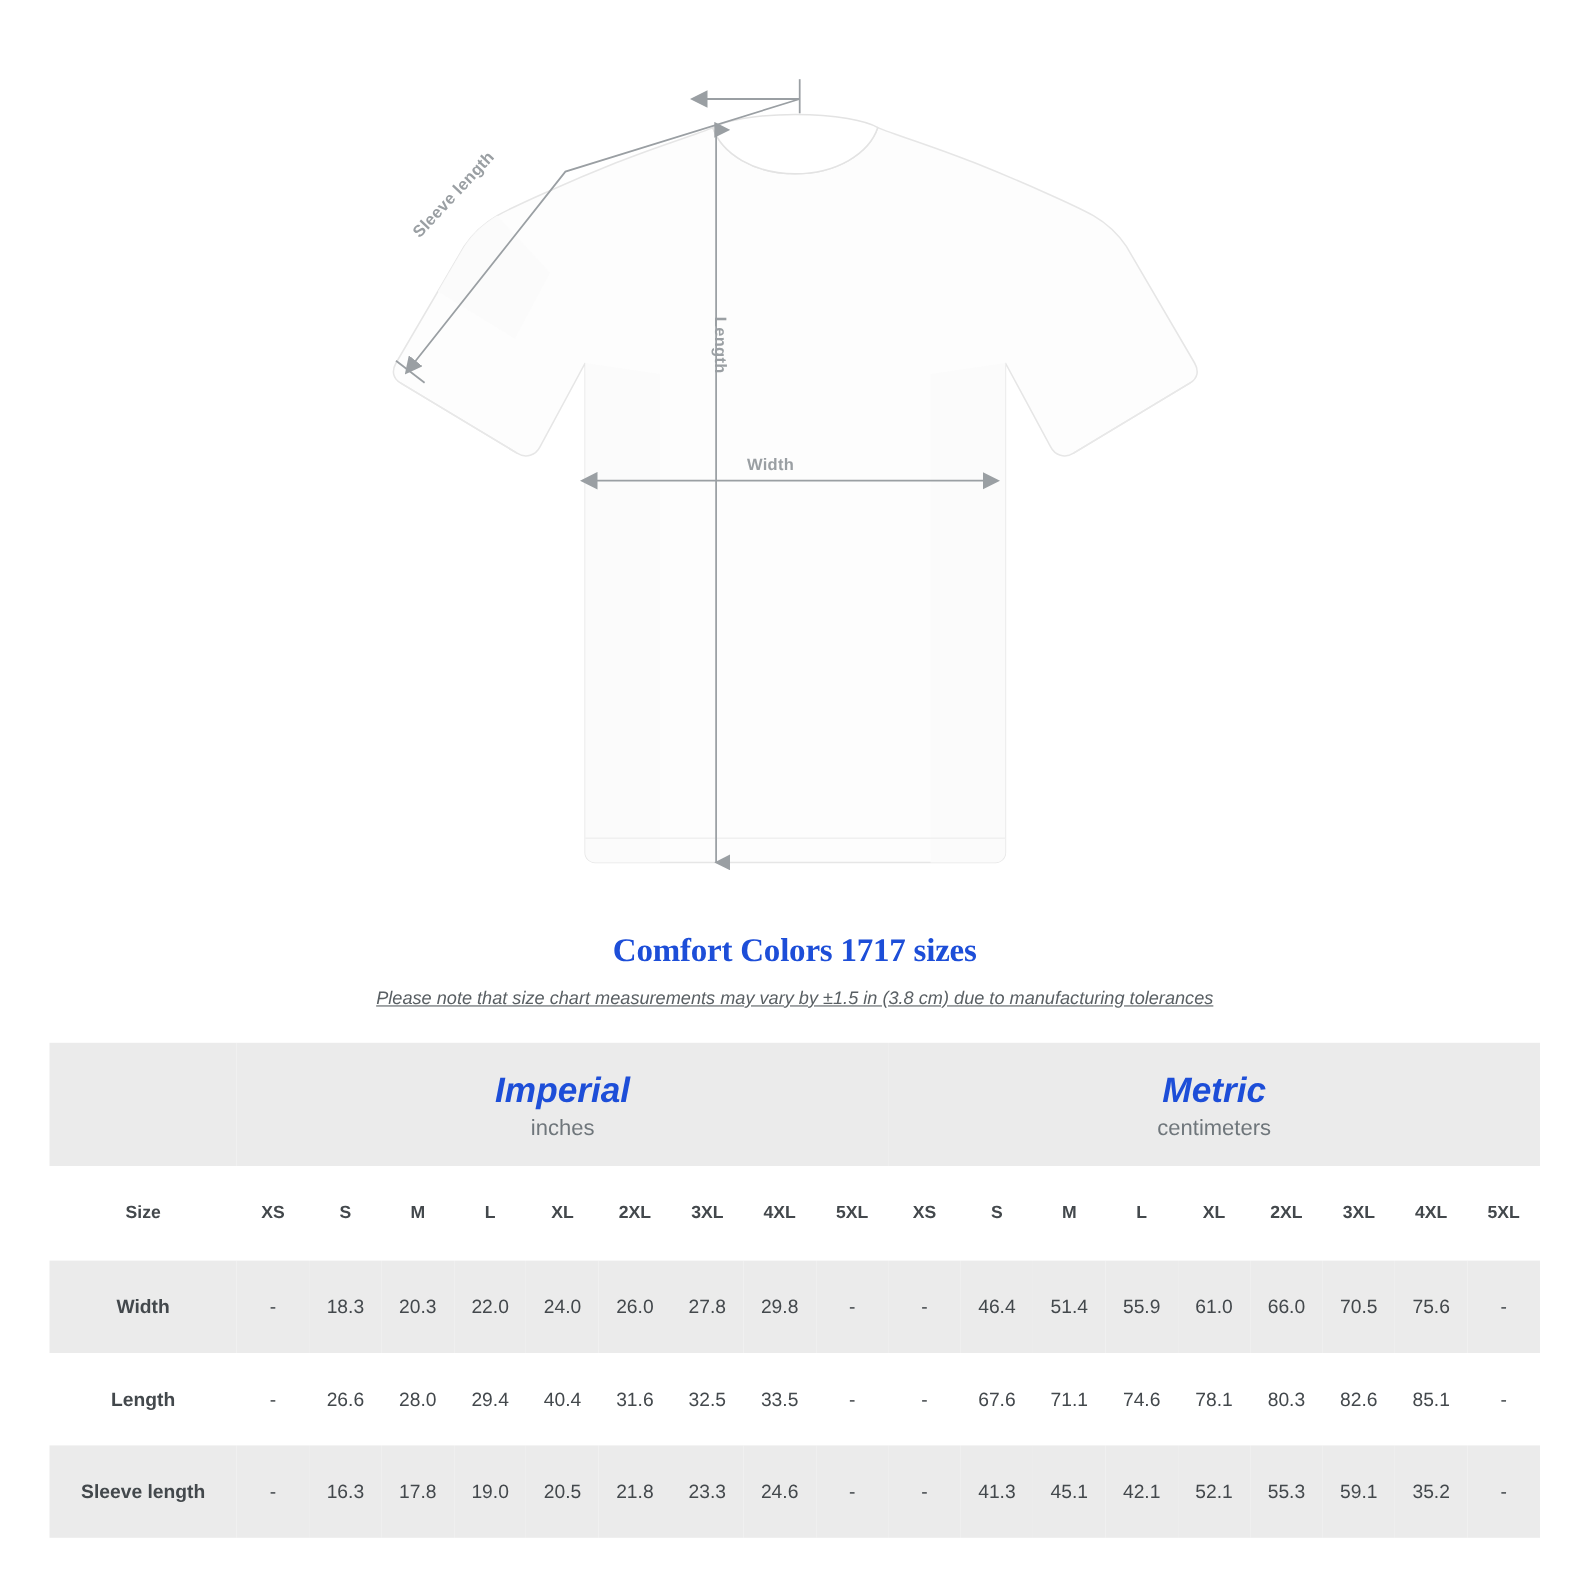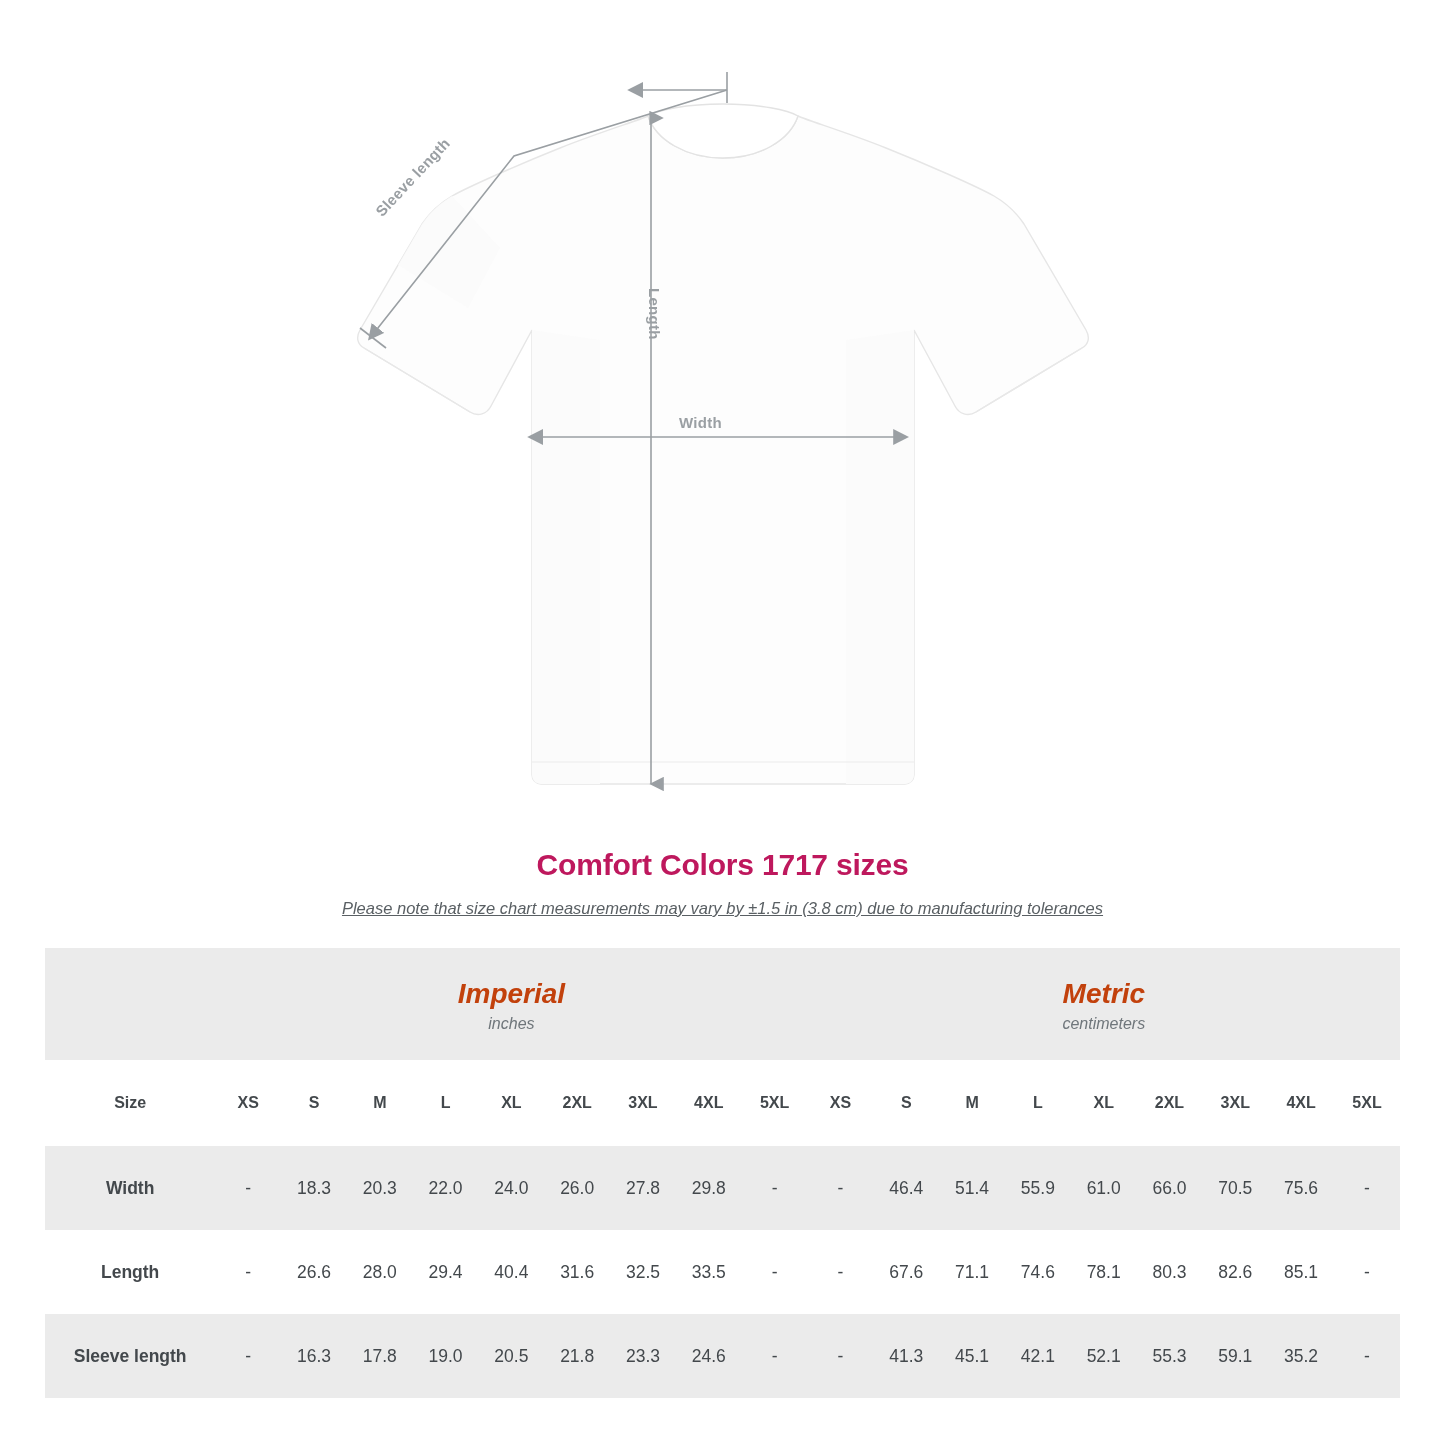--- a/index.html
+++ b/index.html
@@ -57,23 +57,24 @@
   }
 
   
   .title-block {
     text-align: center;
     margin-top: 18px;
   }
   .chart-title {
     font-size: 30px;
     font-weight: bold;
-    color: #be185d;
+    color: #1d4ed8;
     margin: 4px;
     letter-spacing: -0.2px;
+    font-family: Liberation Serif, serif;
   }
   .chart-note {
     font-size: 16.5px;
     font-style: italic;
     color: #595f63;
     margin-top: 17px;
     text-decoration: underline;
   }
 
   
@@ -93,29 +94,28 @@
     text-align: center;
     vertical-align: middle;
     font-size: 17px;
     color: #3d4246;
   }
   .unit-head td {
     height: 110px;
     background: #ebebeb;
   }
   .unit-name {
-    font-size: 28px;
+    font-size: 32px;
     font-style: italic;
     font-weight: bold;
-    color: #c2410c;
+    color: #1d4ed8;
     line-height: 1.25;
   }
   .unit-sub {
-    font-size: 16px;
-    font-style: italic;
+    font-size: 20px;
     color: #6f767b;
     margin-top: 4px;
   }
   tr.size-row td {
     height: 84px;
     background: #ffffff;
     font-weight: bold;
     font-size: 16px;
     color: #43484c;
   }

